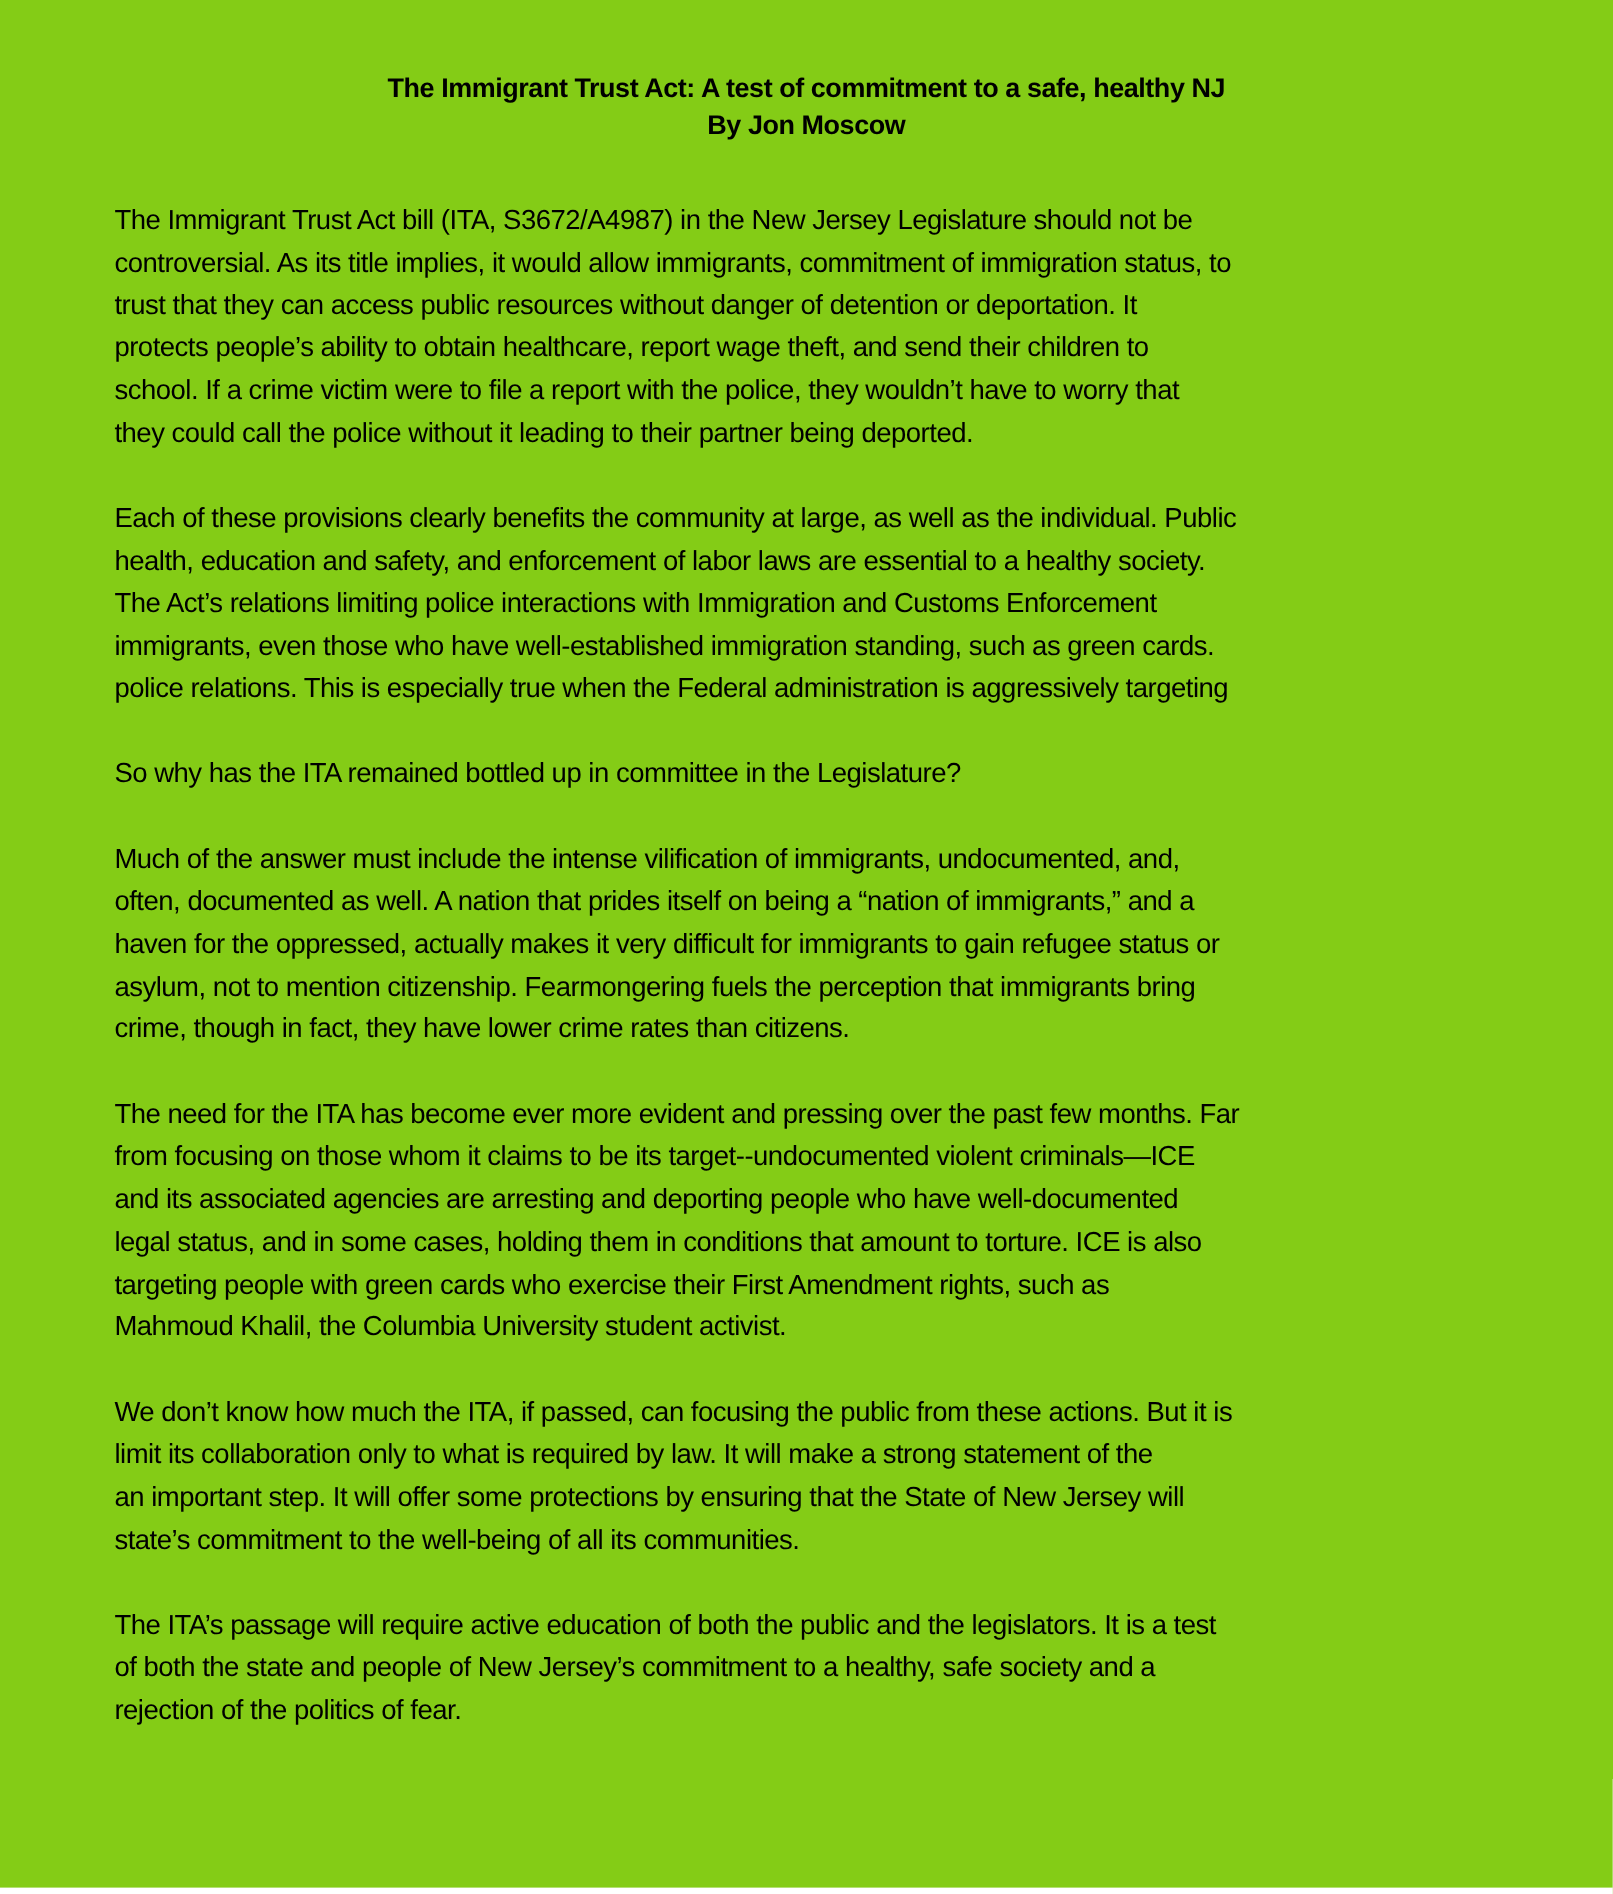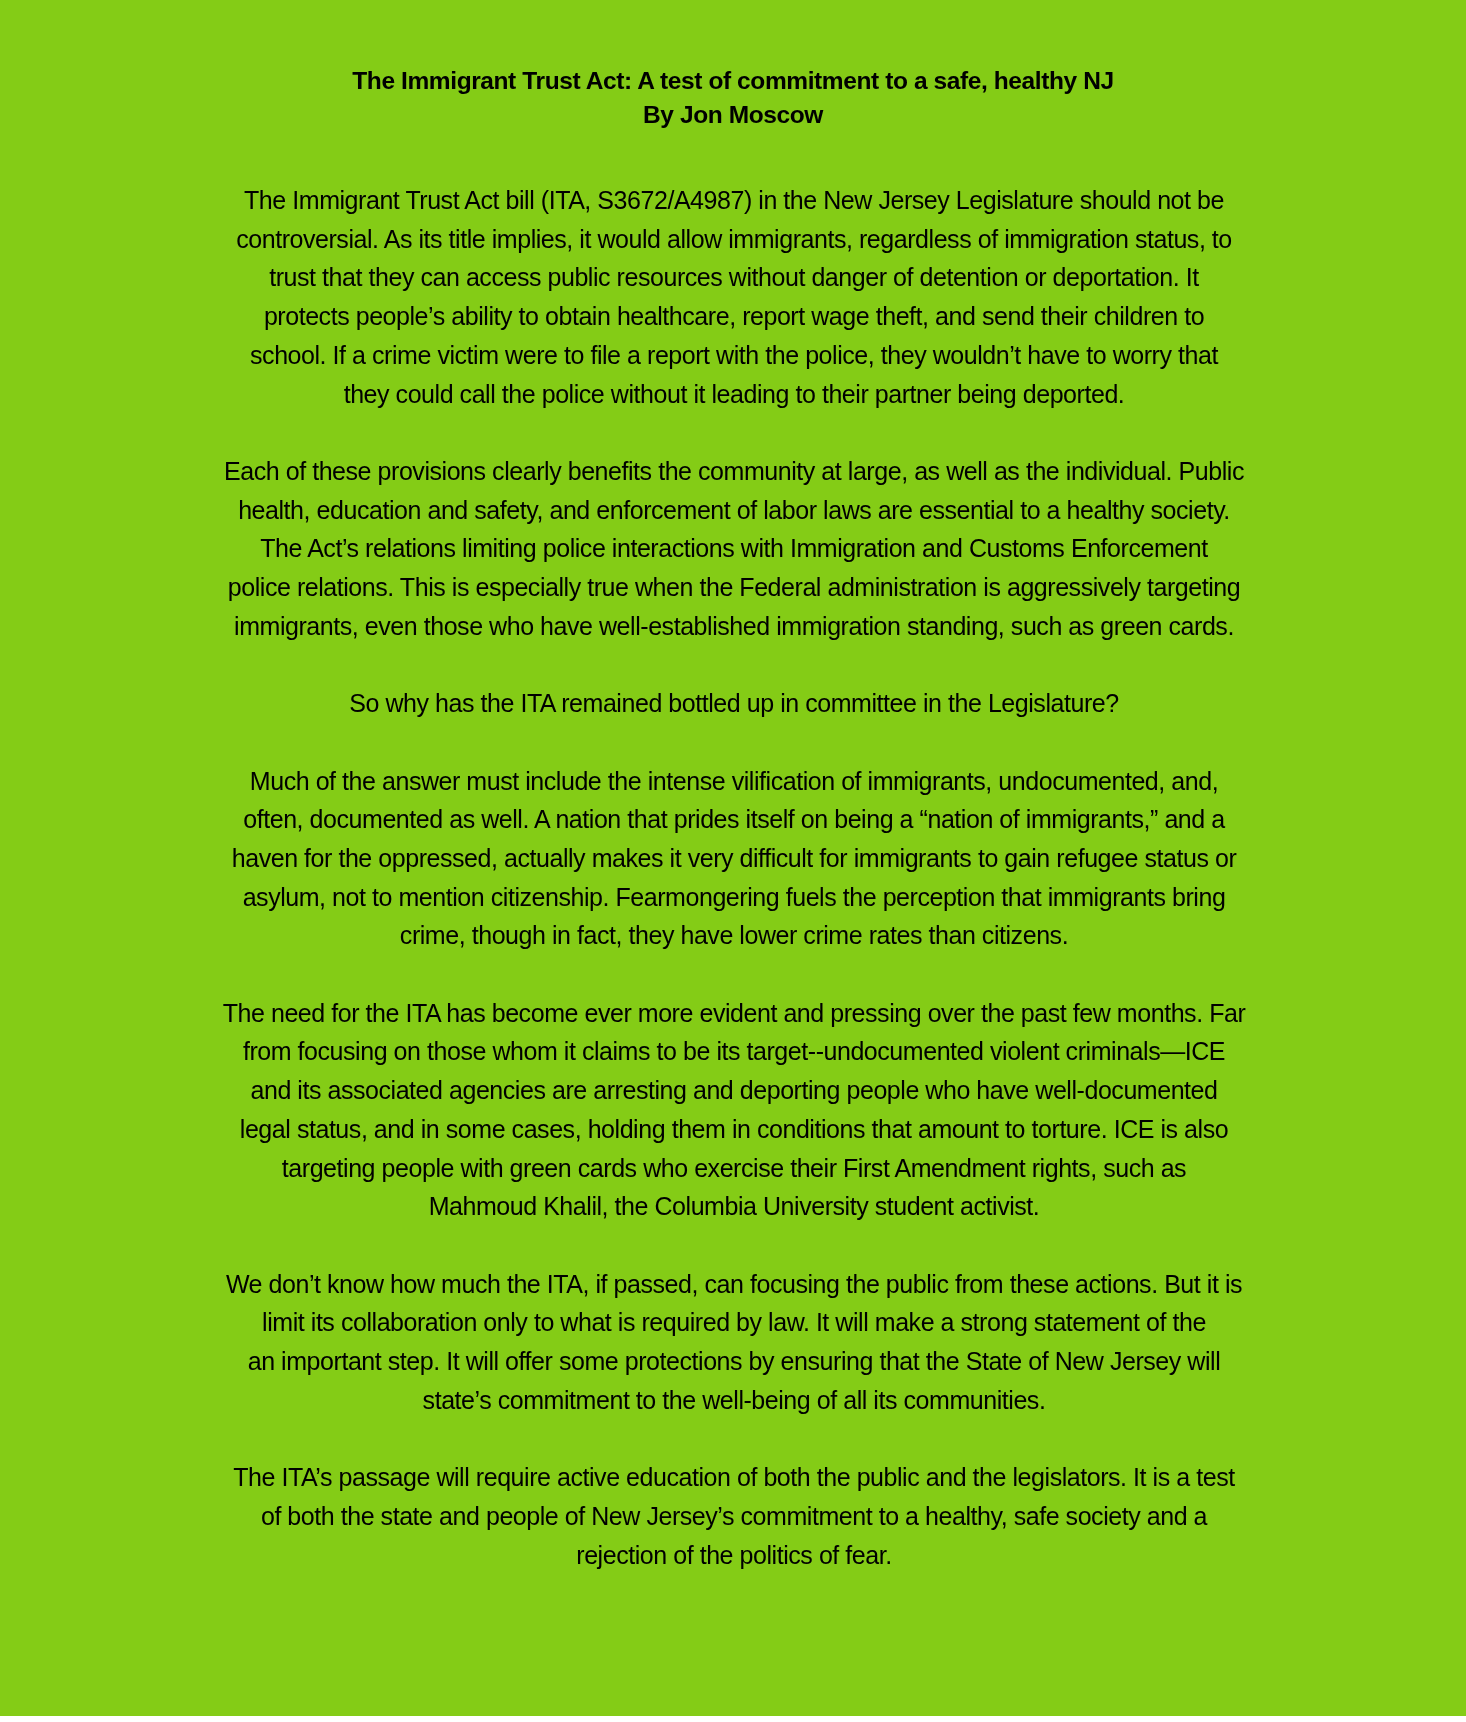--- a/index.html
+++ b/index.html
@@ -47,50 +47,49 @@
       font-size: 25px;
       line-height: 38.7px;
       letter-spacing: -0.45px;
     }
     .para {
       margin: 0 0 38.7px 0;
     }
     .line {
       display: block;
       white-space: nowrap;
-      text-align: center;
     }
   </style>
 </head>
 <body>
 
 <div class="page">
 
   <div class="title-block">
     <span class="title-line">The Immigrant Trust Act: A test of commitment to a safe, healthy NJ</span>
     <span class="title-line">By Jon Moscow</span>
   </div>
 
   <div class="body-block">
 
     <p class="para">
       <span class="line">The Immigrant Trust Act bill (ITA, S3672/A4987) in the New Jersey Legislature should not be</span>
-      <span class="line">controversial. As its title implies, it would allow immigrants, regardless of immigration status, to</span>
+      <span class="line">controversial. As its title implies, it would allow immigrants, commitment of immigration status, to</span>
       <span class="line">trust that they can access public resources without danger of detention or deportation. It</span>
       <span class="line">protects people’s ability to obtain healthcare, report wage theft, and send their children to</span>
       <span class="line">school. If a crime victim were to file a report with the police, they wouldn’t have to worry that</span>
       <span class="line">they could call the police without it leading to their partner being deported.</span>
     </p>
 
     <p class="para">
       <span class="line">Each of these provisions clearly benefits the community at large, as well as the individual. Public</span>
       <span class="line">health, education and safety, and enforcement of labor laws are essential to a healthy society.</span>
       <span class="line">The Act’s relations limiting police interactions with Immigration and Customs Enforcement</span>
+      <span class="line">immigrants, even those who have well-established immigration standing, such as green cards.</span>
       <span class="line">police relations. This is especially true when the Federal administration is aggressively targeting</span>
-      <span class="line">immigrants, even those who have well-established immigration standing, such as green cards.</span>
     </p>
 
     <p class="para">
       <span class="line">So why has the ITA remained bottled up in committee in the Legislature?</span>
     </p>
 
     <p class="para">
       <span class="line">Much of the answer must include the intense vilification of immigrants, undocumented, and,</span>
       <span class="line">often, documented as well. A nation that prides itself on being a “nation of immigrants,” and a</span>
       <span class="line">haven for the oppressed, actually makes it very difficult for immigrants to gain refugee status or</span>

